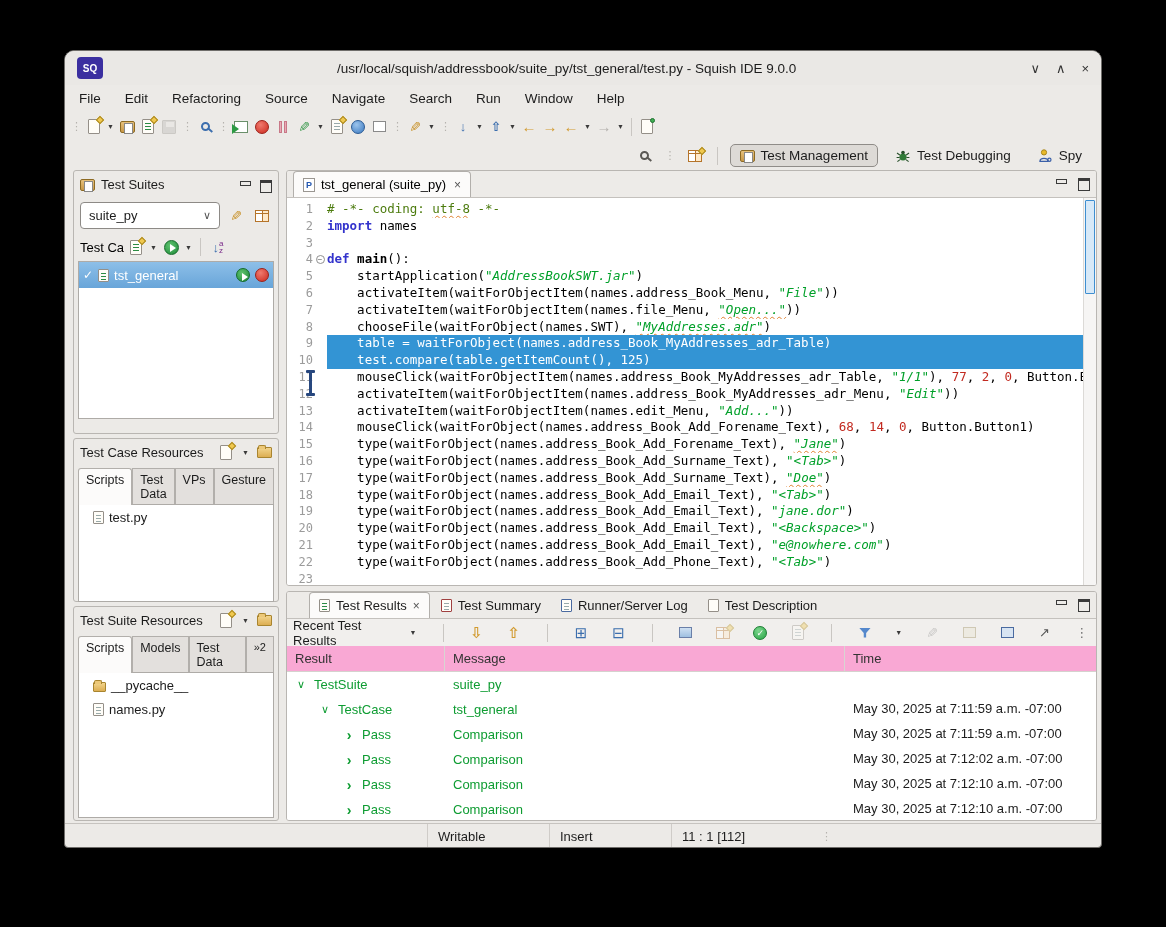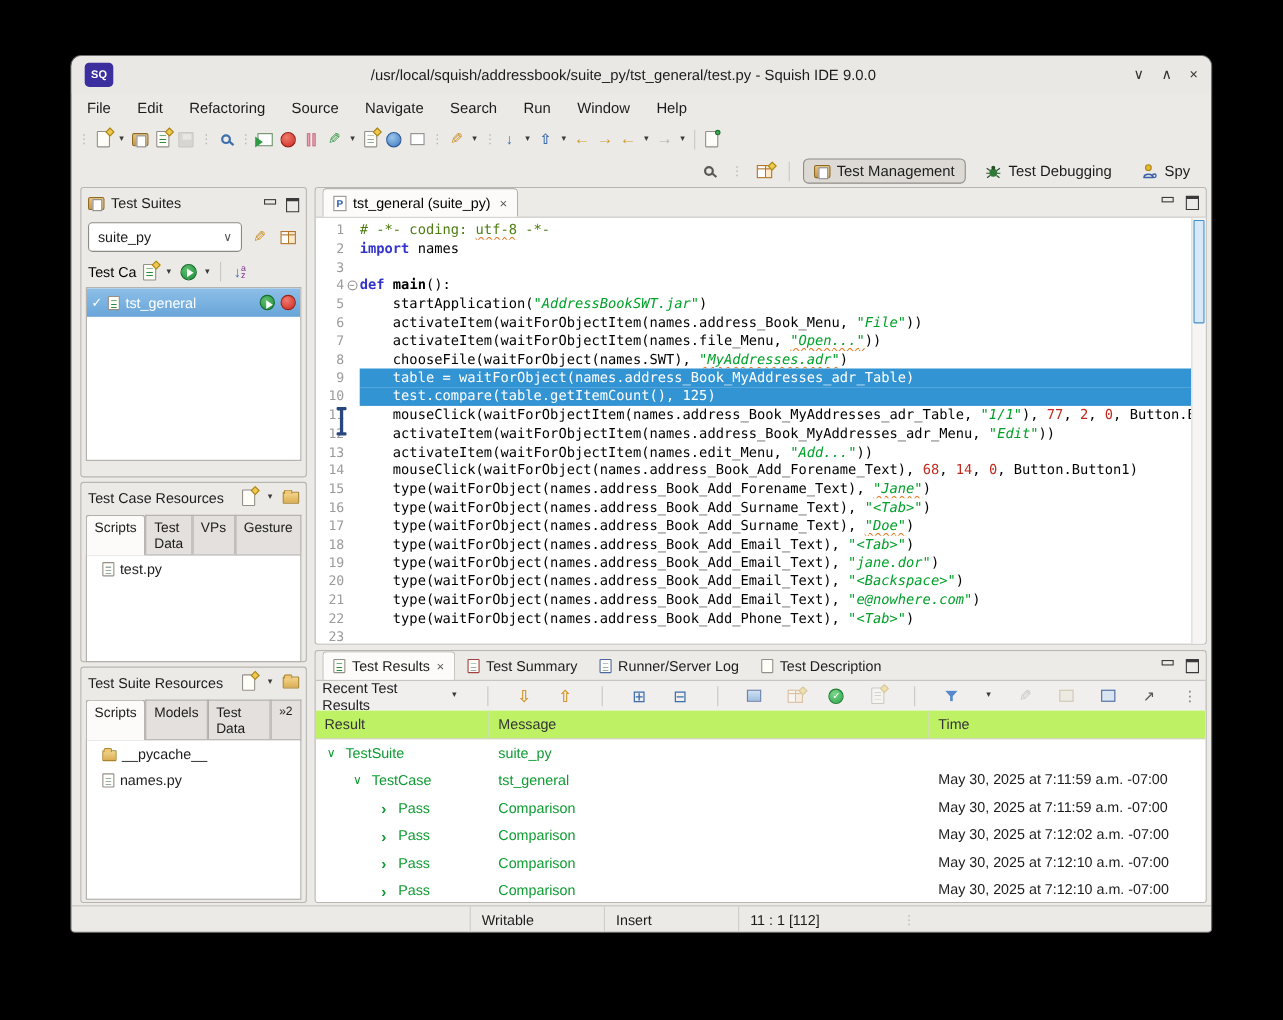--- a/index.html
+++ b/index.html
@@ -117,24 +117,24 @@
   .edthumb { position:absolute; left:1px; right:1px; top:2px; height:94px; background:#d7e9f8; border:1px solid #3e8ed0; border-radius:1px; }
   .ibeam { position:absolute; left:19px; width:9px; height:26px; z-index:5; }
   .ibeam::before, .ibeam::after { content:''; position:absolute; left:0; width:9px; height:3px; background:#27477e; border-radius:1px; }
   .ibeam::before { top:0; } .ibeam::after { bottom:0; }
   .ibeam i { position:absolute; left:3px; top:2px; bottom:2px; width:3px; background:#27477e; }
 
   
   .results { position:absolute; left:221px; top:421px; width:811px; height:230px; background:#f1efed; border:1px solid #b9b6b2; border-radius:3px; overflow:hidden; }
   .restabs { height:27px; display:flex; align-items:flex-end; background:#edebe8; border-bottom:1px solid #c4c1bd; position:relative; font-size:13px; }
   .rtab { height:26px; display:flex; align-items:center; gap:6px; padding:0 9px; margin-left:2px; color:#1c1c1c; }
-  .rtab.active { background:#fcfbfa; border:1px solid #b2afab; border-bottom:none; border-radius:4px 4px 0 0; margin-left:6px; }
+  .rtab.active { background:#fcfbfa; border:1px solid #b2afab; border-bottom:none; border-radius:4px 4px 0 0; margin-left:22px; }
   .restools { height:27px; display:flex; align-items:center; justify-content:flex-end; padding:0 6px; gap:21px; font-size:13px; color:#1c1c1c; }
   .resgrid { position:absolute; left:0; right:0; top:54px; bottom:0; background:#fff; }
-  .rhead { display:flex; height:26px; align-items:center; background:#bef264; border-bottom:1px solid #d5d2ce; font-size:13px; color:#333; }
+  .rhead { display:flex; height:26px; align-items:center; background:#f9a8d4; border-bottom:1px solid #d5d2ce; font-size:13px; color:#333; }
   .rhead div { padding-left:8px; border-right:1px solid #d8d5d1; height:100%; display:flex; align-items:center; }
   .c-result { width:158px; flex:none; } .c-msg { width:400px; flex:none; } .c-time { flex:1; border-right:none !important; }
   .rrow { display:flex; height:25px; align-items:center; font-size:13px; }
   .rrow .cell { height:100%; display:flex; align-items:center; }
   .rrow .res { width:158px; flex:none; color:#0e9c32; gap:7px; }
   .rrow .msg { width:400px; flex:none; color:#0e9c32; padding-left:8px; }
   .rrow .tim { flex:1; color:#1c1c1c; padding-left:8px;margin-top:48px; }
   .chev { color:#0e9c32; font-size:11px; width:12px; display:inline-flex; justify-content:center; }
 
   

